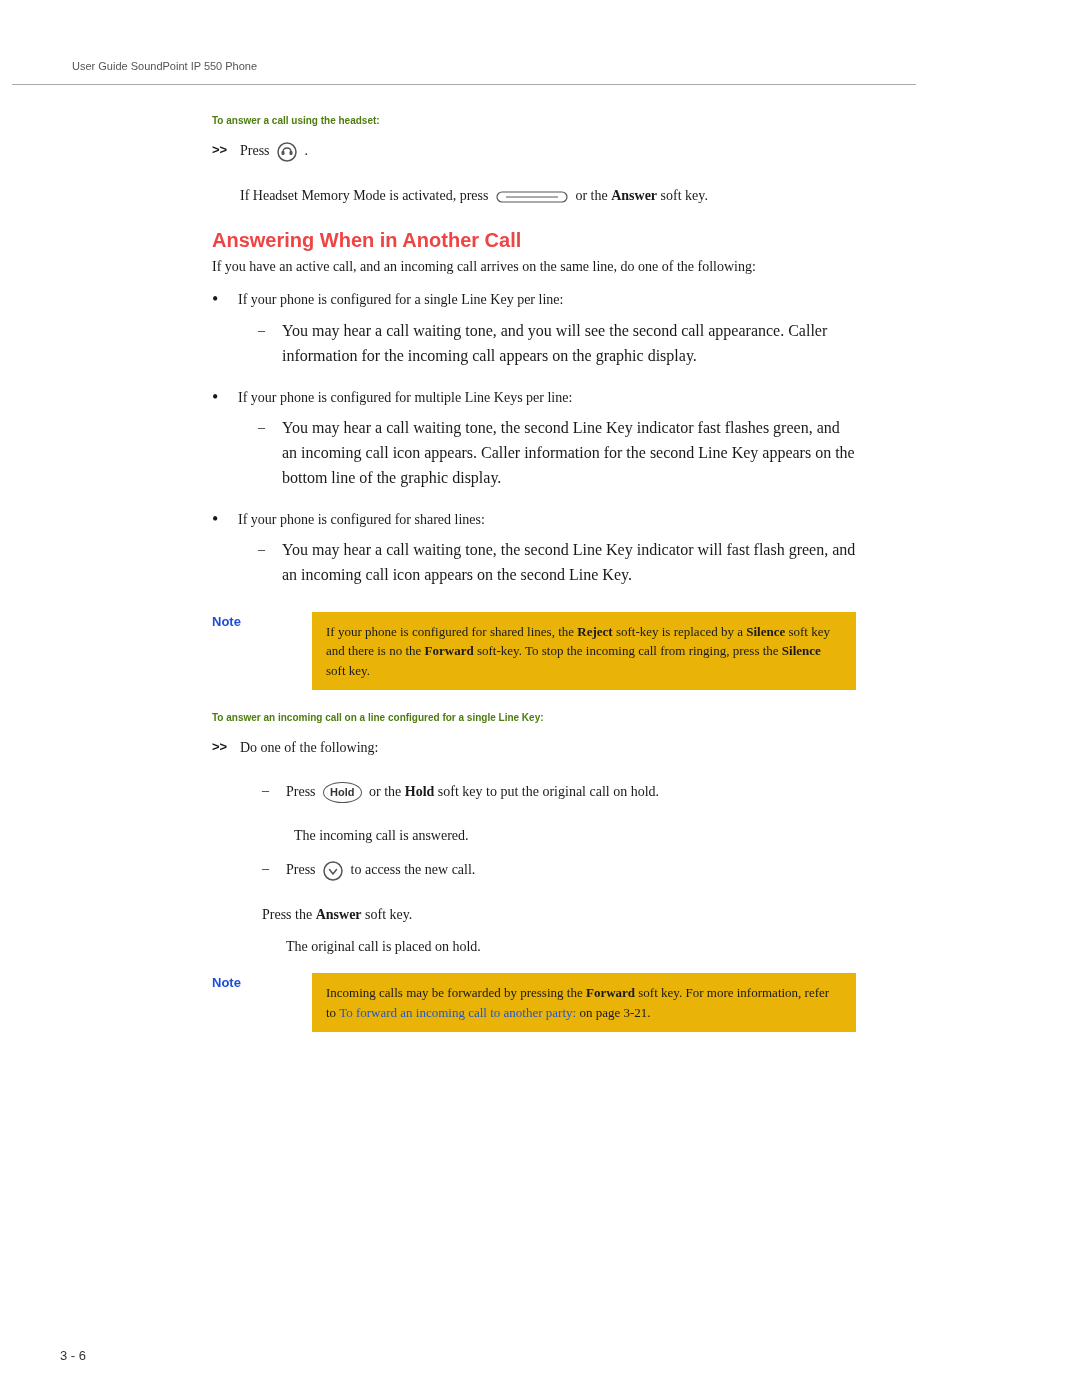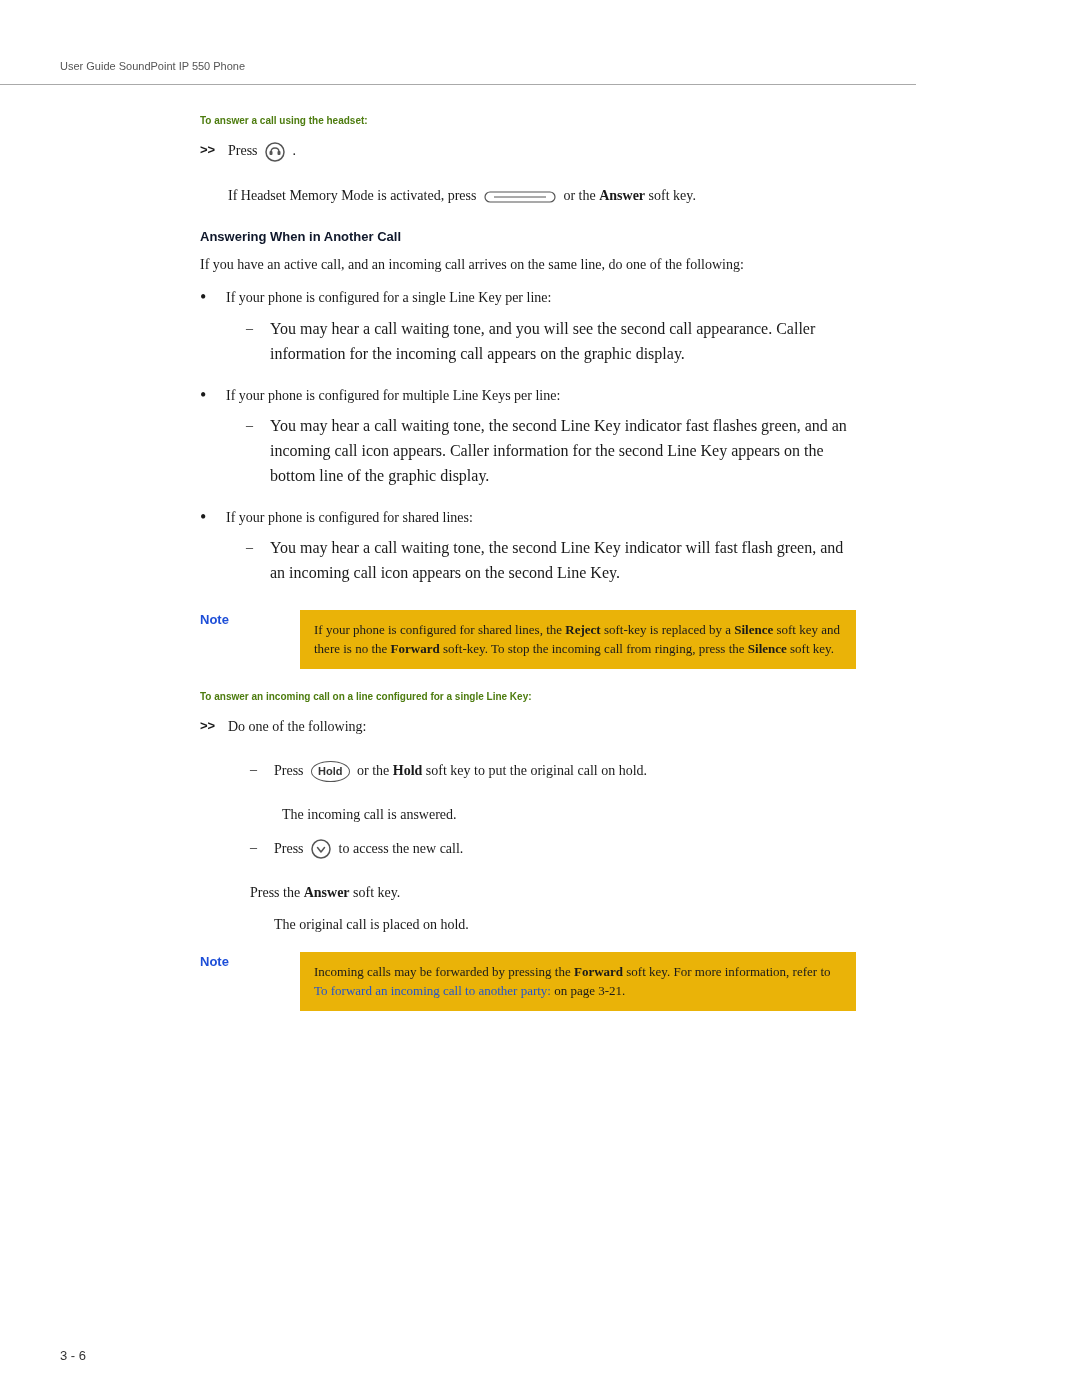--- a/index.html
+++ b/index.html
@@ -10,21 +10,21 @@
       font-size: 14px;
       color: #1a1a1a;
       width: 1080px;
       min-height: 1397px;
       position: relative;
     }
 
     .page {
       width: 916px;
       min-height: 1397px;
-      padding: 60px 0 60px 0;
+      padding: 60px 0 60px 12px;
       position: relative;
     }
 
     
     .page-header {
       display: flex;
       align-items: center;
       padding: 0 60px 12px 60px;
       border-bottom: 1px solid #aaaaaa;
       margin-bottom: 30px;
@@ -45,24 +45,24 @@
     .section-heading {
       font-family: Arial, sans-serif;
       font-size: 10px;
       font-weight: bold;
       margin-bottom: 14px;
       color: #4d7c0f;
     }
 
     .section-heading-blue {
       font-family: Arial, sans-serif;
-      font-size: 13px;
+      font-size: 20px;
       font-weight: bold;
-      color: #0f172a;
-      margin-bottom: 10px;
+      color: #ef4444;
+      margin-bottom: 4px;
     }
 
     
     .arrow-bullet {
       display: flex;
       align-items: flex-start;
       margin-bottom: 10px;
     }
 
     .arrow-symbol {

